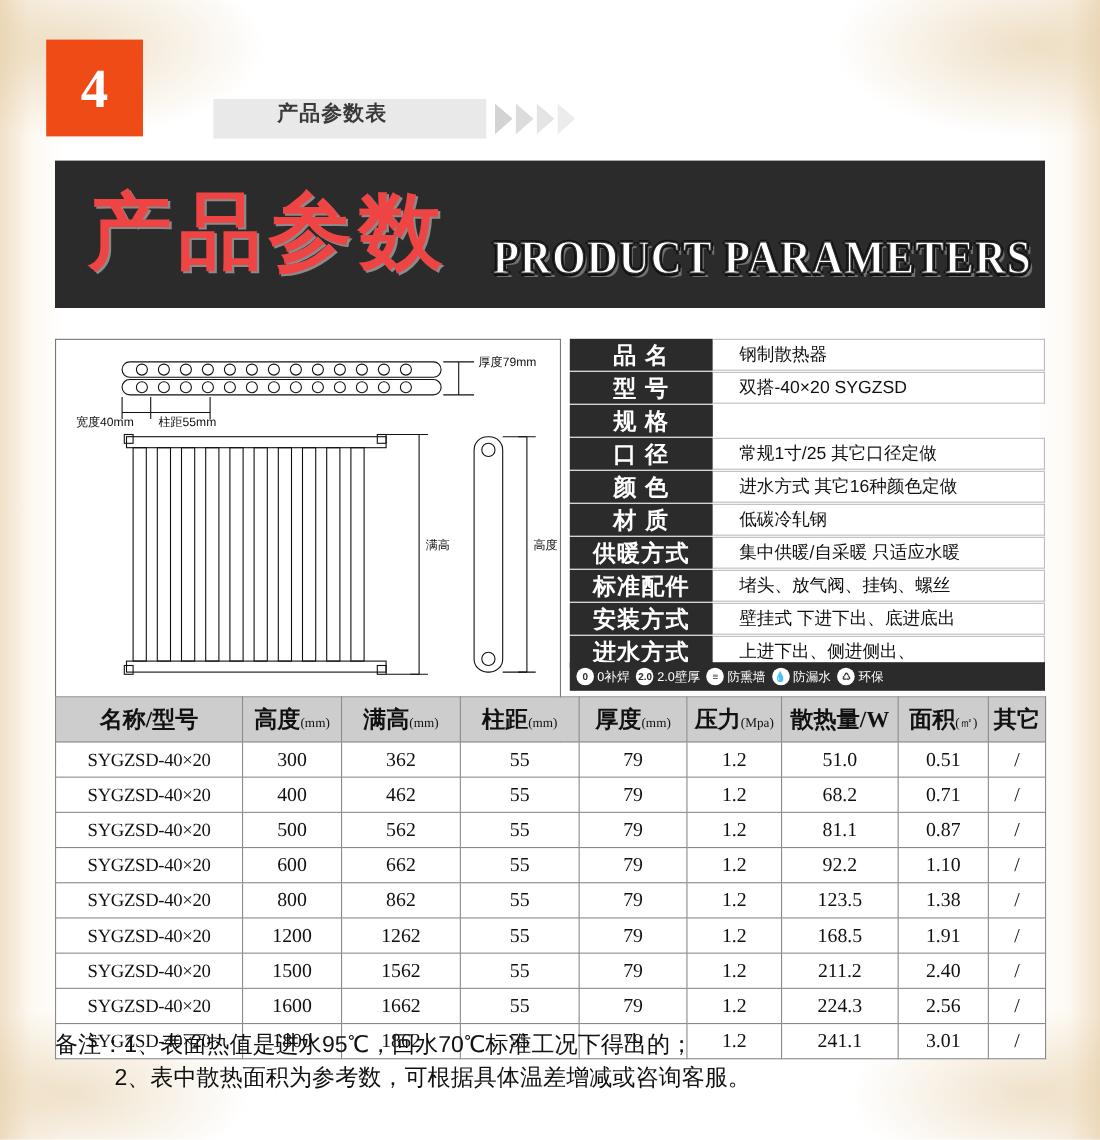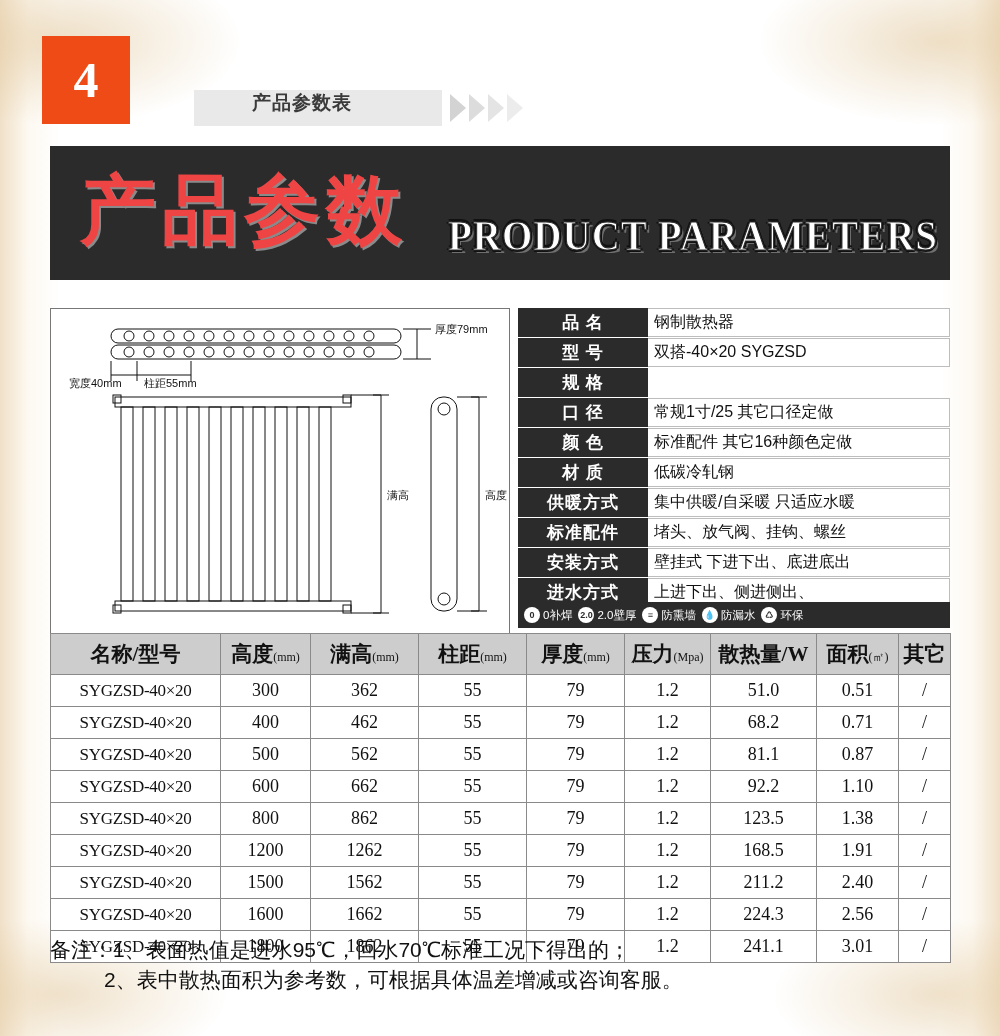--- a/index.html
+++ b/index.html
@@ -159,38 +159,38 @@
   }
   .spec-row {
     display: flex;
     height: 29px;
     margin-bottom: 1px;
   }
   .spec-label {
     width: 130px;
     background: #2b2b2b;
     color: #ffffff;
-    font-size: 17px;
+    font-size: 21px;
     font-weight: bold;
     display: flex;
     align-items: center;
     justify-content: center;
     letter-spacing: 1px;
     box-sizing: border-box;
   }
   .spec-value {
     flex: 1;
     background: #ffffff;
     border: 1px solid #bdbdbd;
     border-left: none;
     color: #111;
     font-size: 16px;
     display: flex;
     align-items: center;
-    padding-left: 6px;
+    padding-left: 24px;
     box-sizing: border-box;
     font-family: "Liberation Sans", sans-serif;
   }
 
   
   .features {
     position: absolute;
     left: 468px;
     top: 302px;
     width: 432px;
@@ -395,21 +395,21 @@
       </div>
       <div class="spec-row">
         <div class="spec-label">规  格</div>
       </div>
       <div class="spec-row">
         <div class="spec-label">口  径</div>
         <div class="spec-value">常规1寸/25  其它口径定做</div>
       </div>
       <div class="spec-row">
         <div class="spec-label">颜  色</div>
-        <div class="spec-value">标准配件  其它16种颜色定做</div>
+        <div class="spec-value">进水方式  其它16种颜色定做</div>
       </div>
       <div class="spec-row">
         <div class="spec-label">材  质</div>
         <div class="spec-value">低碳冷轧钢</div>
       </div>
       <div class="spec-row">
         <div class="spec-label">供暖方式</div>
         <div class="spec-value">集中供暖/自采暖  只适应水暖</div>
       </div>
       <div class="spec-row">

